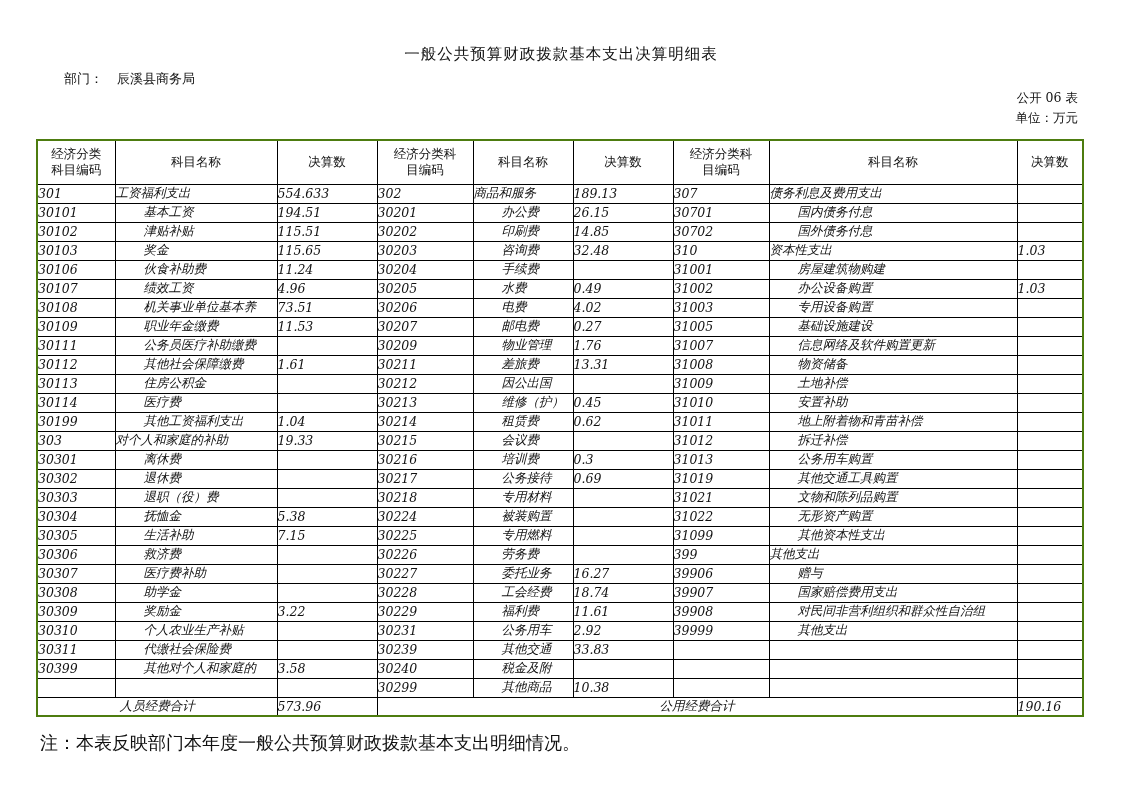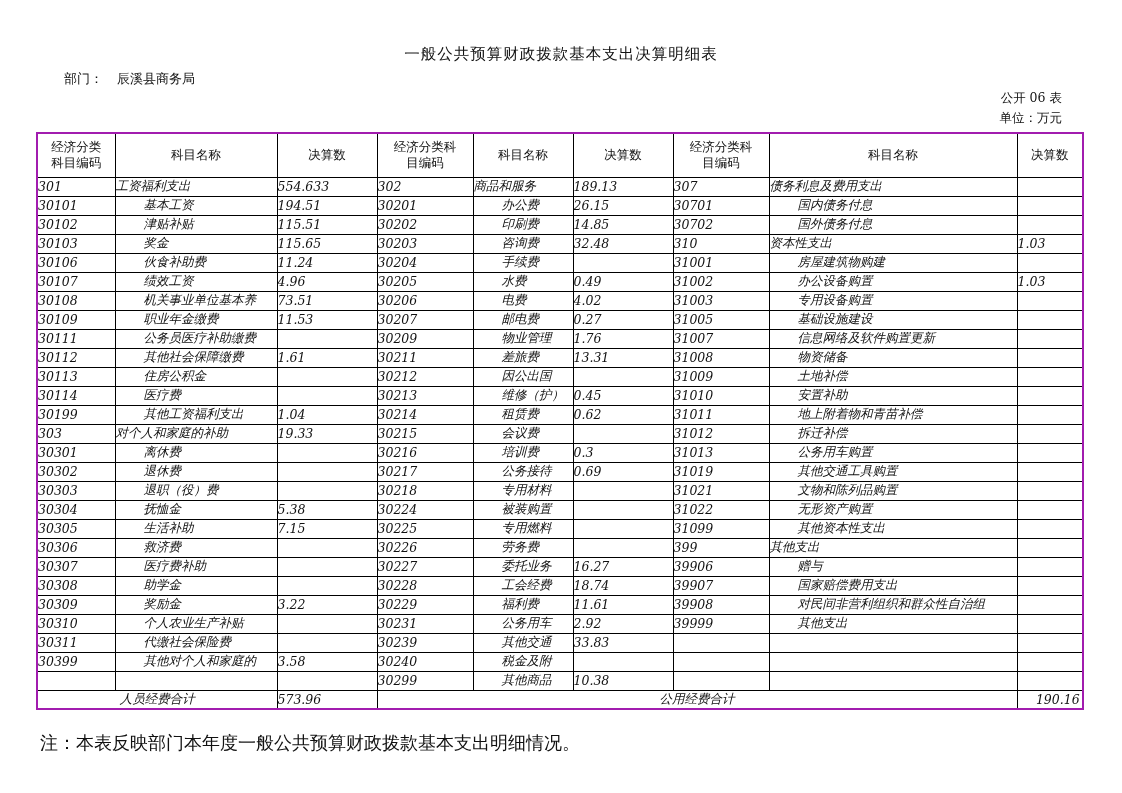--- a/index.html
+++ b/index.html
@@ -8,45 +8,45 @@
     font-family:"DejaVu Serif","Liberation Serif",serif;color:#111;
     overflow:hidden;
   }
   .title{
     position:absolute;top:44px;left:0;width:100%;text-align:center;
     font-size:15.5px;letter-spacing:1px;font-weight:500;
   }
   .dept{position:absolute;top:70px;left:64px;font-size:13px;}
   .dept .gap{display:inline-block;width:14px;}
   .meta{
-    position:absolute;top:88px;right:60px;text-align:right;
+    position:absolute;top:88px;right:44px;text-align:right;
     font-size:12.5px;line-height:20px;
   }
   table.budget{
-    position:absolute;top:132px;left:36px;
+    position:absolute;top:139px;left:36px;
     border-collapse:collapse;table-layout:fixed;
-    border:2px solid #a21caf;
+    border:2px solid #4d7c0f;
     font-size:12.5px;
   }
   table.budget th,table.budget td{
     border:1px solid #000;padding:0;margin:0;
     white-space:nowrap;overflow:hidden;vertical-align:middle;
   }
   thead tr{height:44px;}
   thead th{font-weight:normal;text-align:center;font-size:12.5px;line-height:16px;}
   thead th span{display:block;}
   tbody tr{height:19px;font-style:italic;}
   td.code{padding-left:6px;text-align:left;}
   td.name{padding-left:6px;text-align:left;}
   td.name.sub{padding-left:28px;}
   td.val{padding-left:11px;text-align:left;}
   tr.footer{height:16px;}
   tr.footer td.flabel{text-align:center;}
   tr.footer td.fval{}
-  tr.footer td.fval-last{text-align:center;padding-left:16px;}
+  tr.footer td.fval-last{text-align:left;padding-left:0;}
   .note{position:absolute;top:731px;left:40px;font-size:18px;}
 </style>
 </head>
 <body>
 
 <div class="title">一般公共预算财政拨款基本支出决算明细表</div>
 
 <div class="dept"><span>部门：</span><span class="gap"></span><span>辰溪县商务局</span></div>
 
 <div class="meta">

